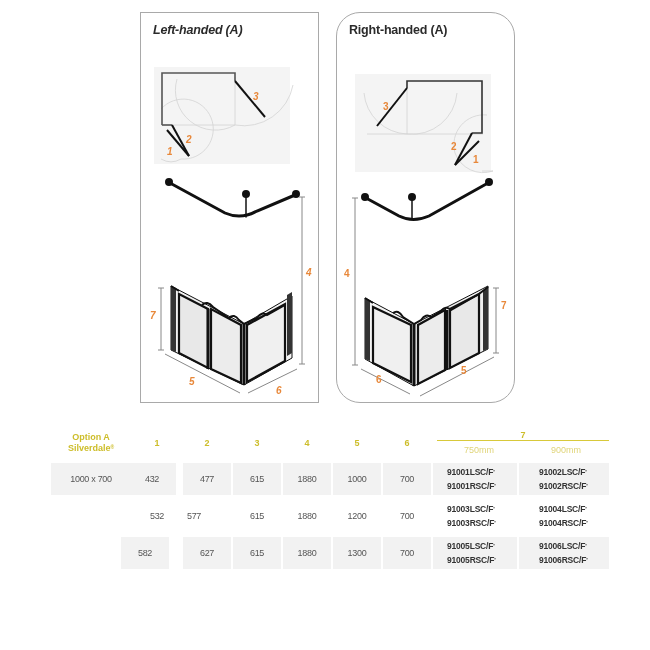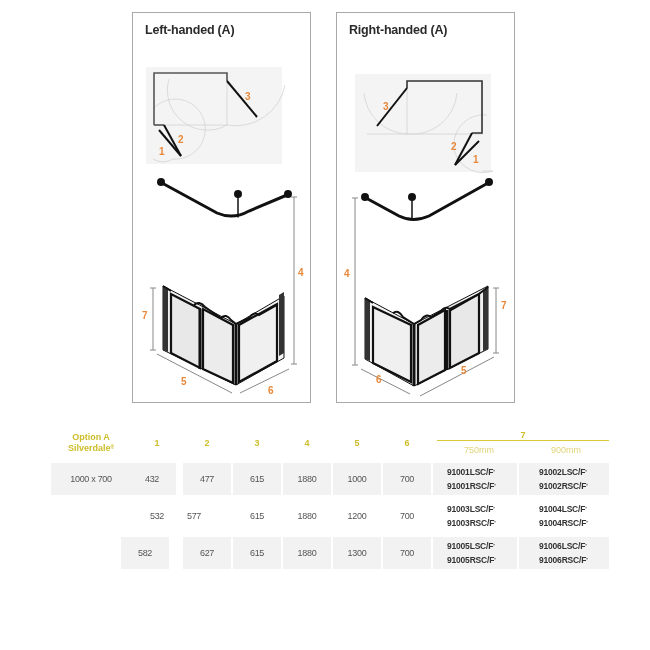--- a/index.html
+++ b/index.html
@@ -1,21 +1,21 @@
 <!DOCTYPE html>
 <html><head>
 <meta charset="utf-8">
 <style>
   html, body { margin: 0; padding: 0; background: #ffffff; }
   body { width: 650px; height: 650px; position: relative; overflow: hidden;
          font-family: "Liberation Sans", "DejaVu Sans", sans-serif; }
   .panel { position: absolute; top: 12px; width: 179px; height: 391px;
            border: 1.5px solid #a9a9a9; background: #fff; box-sizing: border-box; }
-  .panel.left { left: 132px; }
-  .panel.right { left: 336px; }
+  .panel.left { left: 140px; font-style: italic; }
+  .panel.right { left: 336px; border-radius: 24px; }
   .panel-title { position: absolute; top: 10px; left: 12px; font-size: 12.5px; font-weight: bold;
                  color: #2b2b2b; letter-spacing: -0.2px; }
   .panel svg { position: absolute; left: 0; top: 0; }
   .dim { fill: #e8883a; font-family: "Liberation Sans", sans-serif; font-weight: bold; font-size: 10px; }
 
   .tbl { position: absolute; left: 51px; top: 428px; width: 560px; }
   .hdr { position: relative; height: 30px; }
   .hdr .h { position: absolute; top: 0; height: 30px; display: flex; align-items: center; justify-content: center;
             color: #cdbd2a; font-weight: bold; font-size: 9px; text-align: center; line-height: 11px; }
   .hdr .h sup { font-size: 5px; vertical-align: top; position: relative; top: -1px; }

